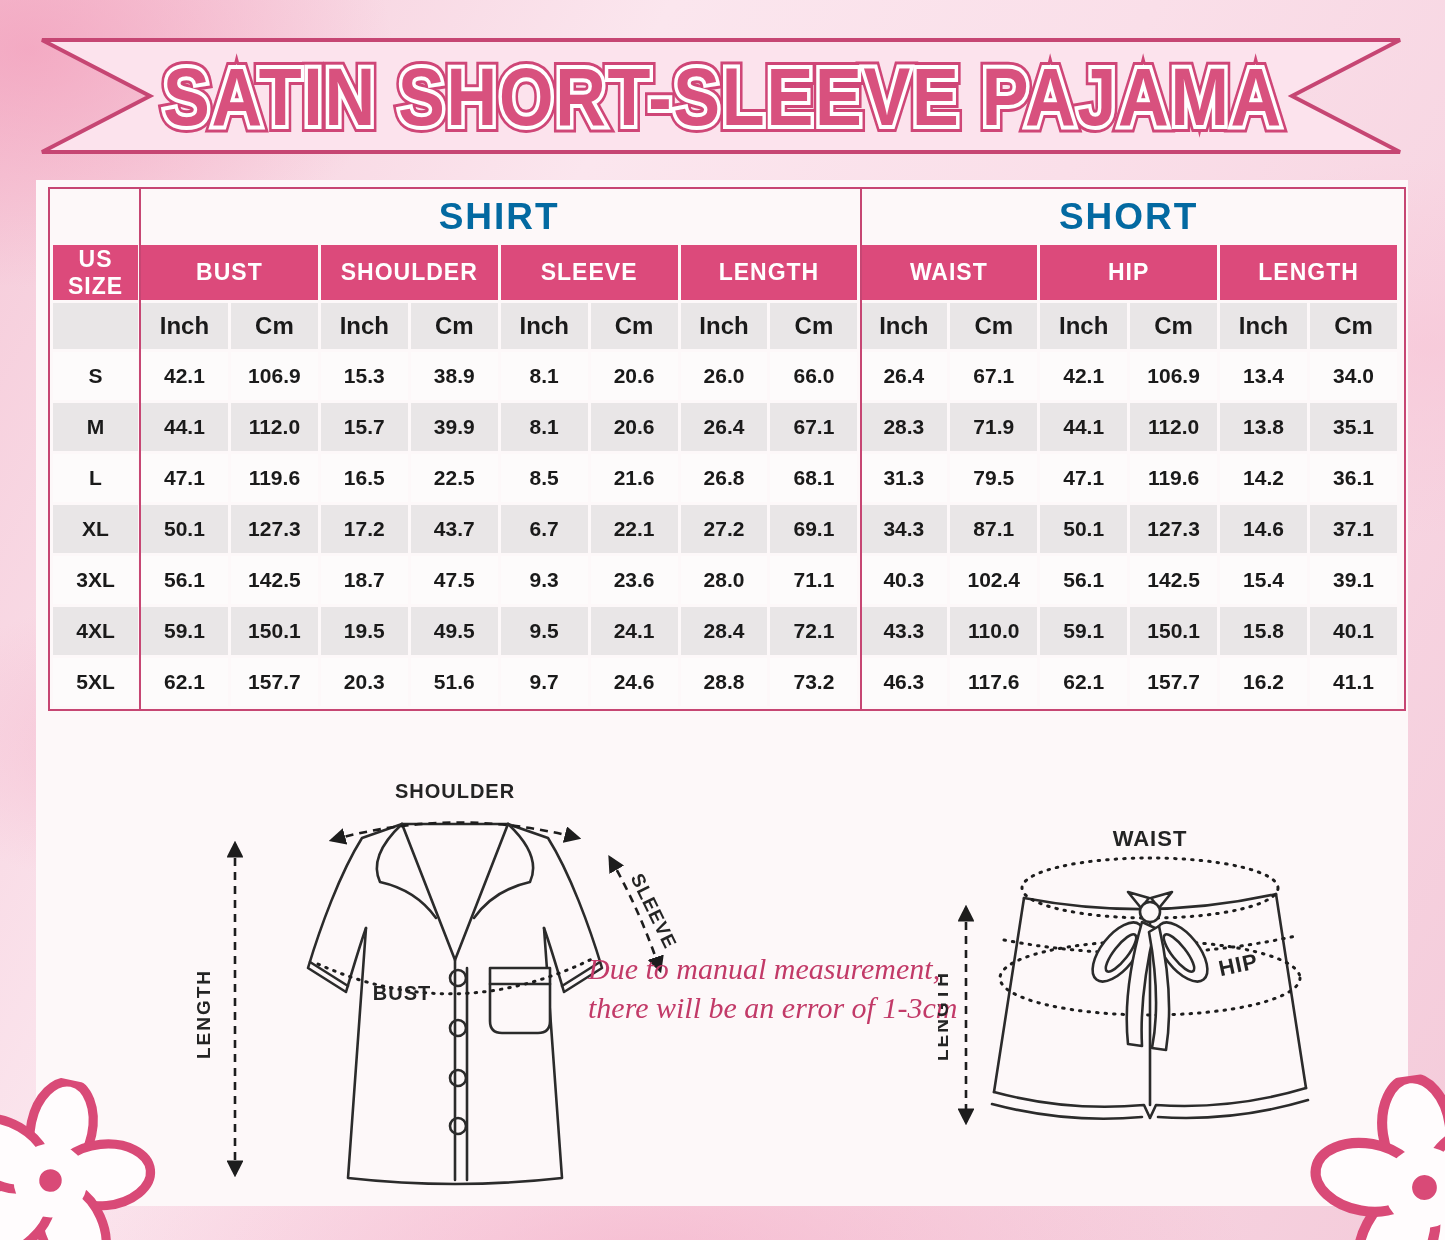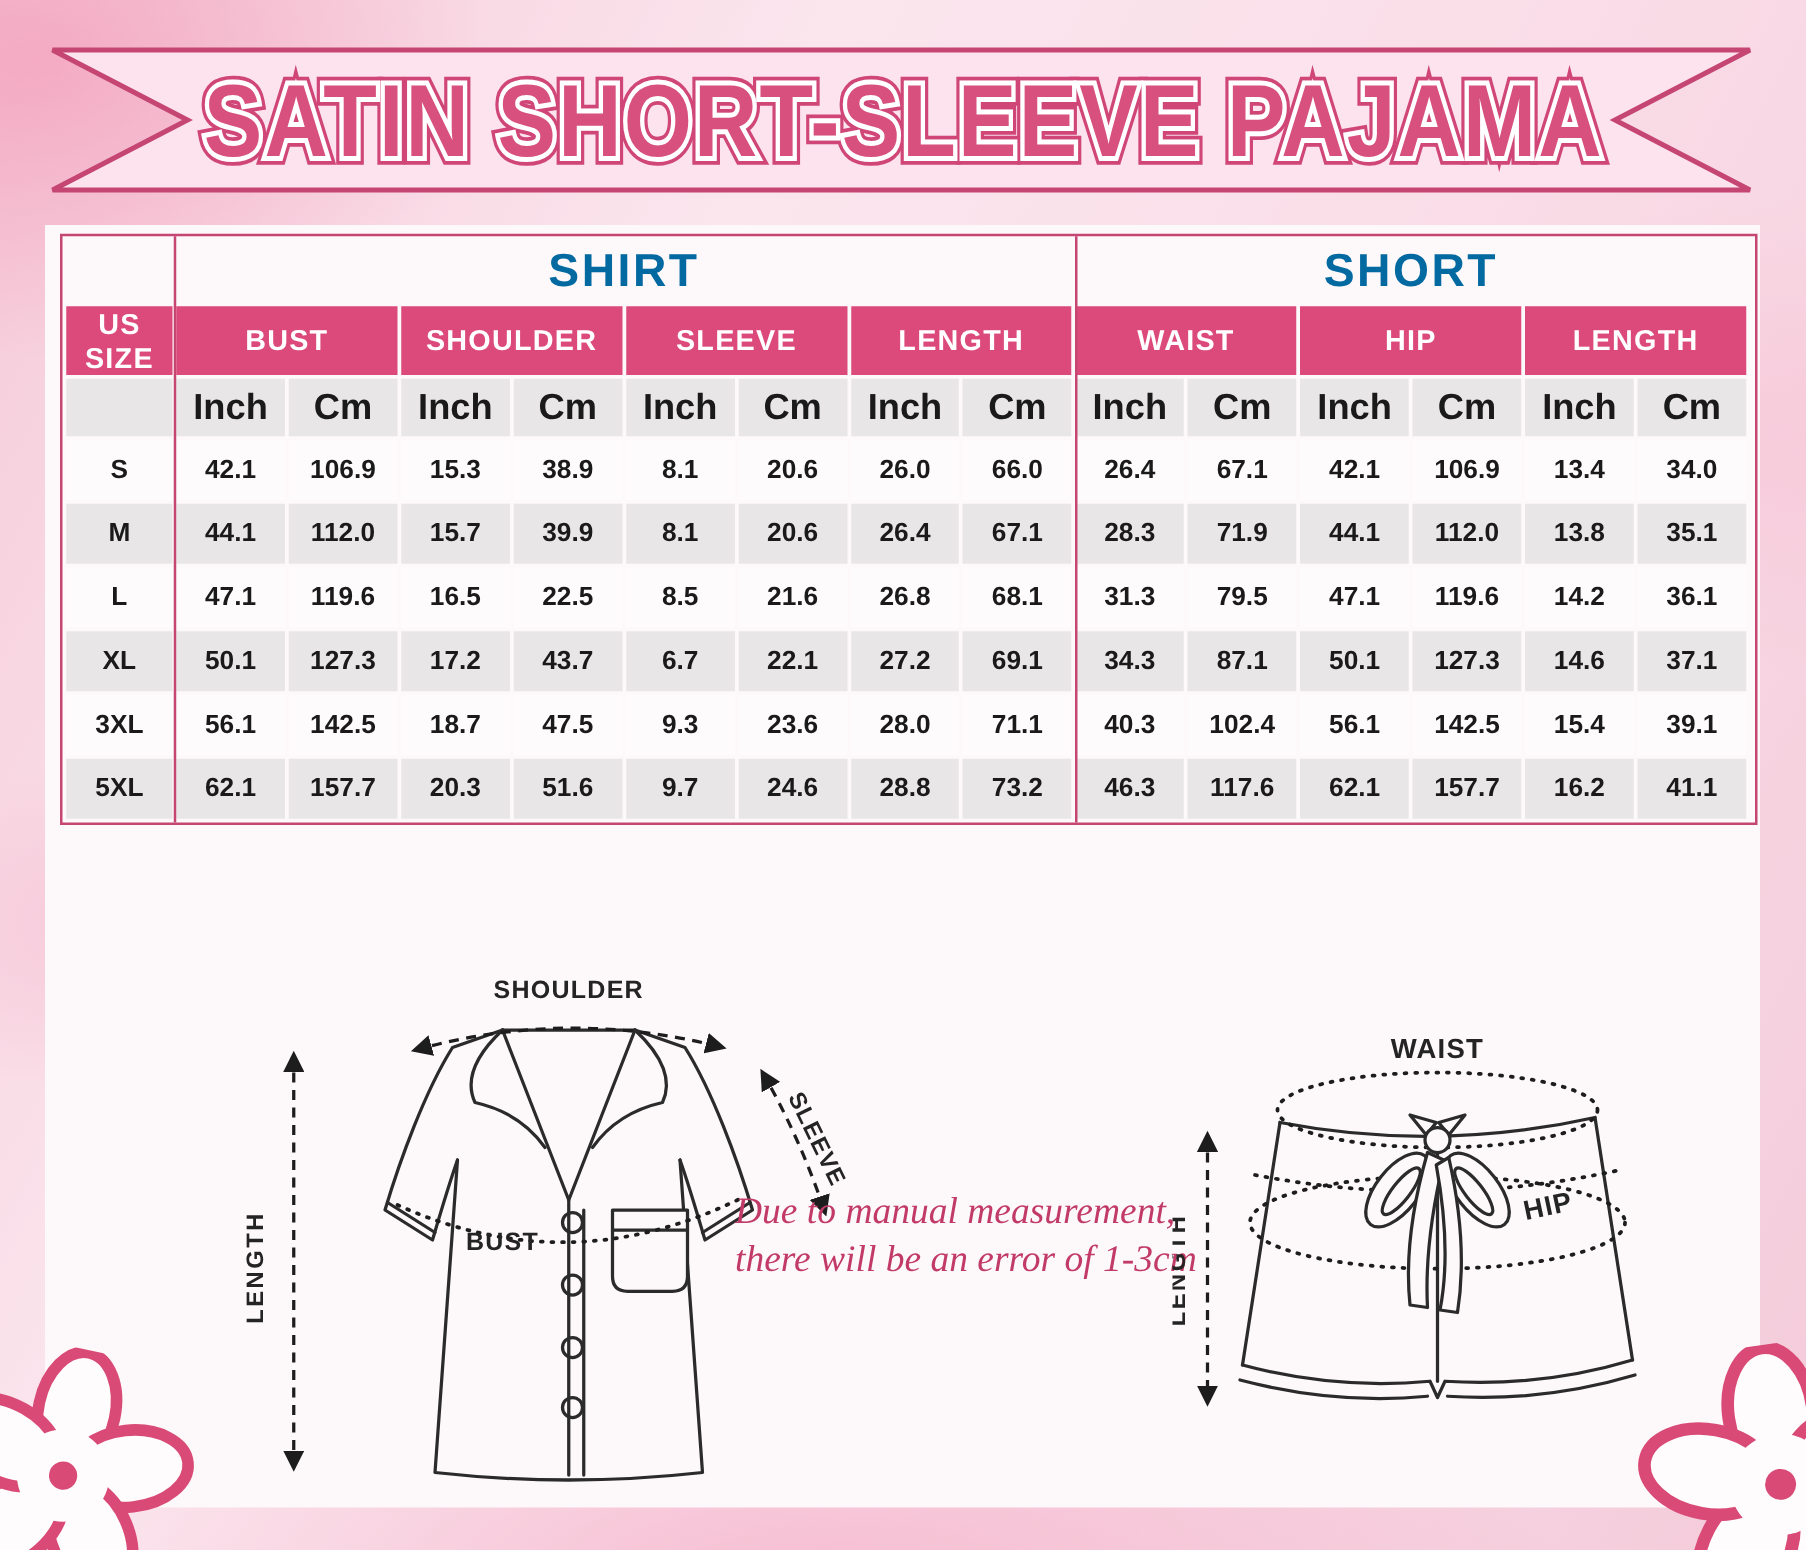--- a/index.html
+++ b/index.html
@@ -12,21 +12,21 @@
     linear-gradient(118deg,#f5c9d8 0%,#fbe6ee 32%,#fadfe9 55%,#f4cbda 100%);}
   .panel{position:absolute;left:36px;top:180px;width:1372px;height:1026px;background:#fdf8f9;}
   .banner-wrap{position:absolute;left:0;top:0;width:1312px;height:170px;}
   
   .table-wrap{position:absolute;left:48px;top:187px;width:1354px;border:2px solid #c64673;background:#fdf8f9;}
   table{border-collapse:separate;border-spacing:3px;table-layout:fixed;width:1350px;}
   td,th{text-align:center;vertical-align:middle;padding:0;color:#1a1a1a;overflow:hidden;}
   tr.r-sections td{height:50px;background:transparent;}
   td.section-label{color:#0369a1;font-size:37px;font-weight:900;letter-spacing:2px;}
   tr.r-groups td{height:55px;background:#dc4a7b;color:#fff;font-size:23px;font-weight:bold;letter-spacing:1px;}
-  tr.r-units td{height:46px;background:#e9e6e7;font-size:29px;font-weight:bold;}
+  tr.r-units td{height:46px;background:#e9e6e7;font-size:24px;font-weight:bold;}
   tbody th,tbody td{height:48px;font-size:21px;font-weight:bold;}
   tbody tr:nth-child(odd) th,tbody tr:nth-child(odd) td{background:#fdfbfb;}
   tbody tr:nth-child(even) th,tbody tr:nth-child(even) td{background:#e9e6e7;}
   .vline{position:absolute;top:0;width:2px;height:100%;background:#c64673;}
   .vline.v1{left:89px;} .vline.v2{left:810px;}
   
   .shirt-svg{position:absolute;left:170px;top:778px;width:510px;height:430px;}
   .short-svg{position:absolute;left:938px;top:792px;width:420px;height:360px;}
   .diagram-label{font-family:"Liberation Sans",sans-serif;font-weight:bold;fill:#242424;}
   .sketch{fill:none;stroke:#2b2b2b;stroke-width:2.6;stroke-linejoin:round;stroke-linecap:round;}
@@ -190,20 +190,37 @@
           <td>28.0</td>
           <td>71.1</td>
           <td>40.3</td>
           <td>102.4</td>
           <td>56.1</td>
           <td>142.5</td>
           <td>15.4</td>
           <td>39.1</td>
         </tr>
       <tr>
+          <th>4XL</th>
+          <td>59.1</td>
+          <td>150.1</td>
+          <td>19.5</td>
+          <td>49.5</td>
+          <td>9.5</td>
+          <td>24.1</td>
+          <td>28.4</td>
+          <td>72.1</td>
+          <td>43.3</td>
+          <td>110.0</td>
+          <td>59.1</td>
+          <td>150.1</td>
+          <td>15.8</td>
+          <td>40.1</td>
+        </tr>
+      <tr>
           <th>5XL</th>
           <td>62.1</td>
           <td>157.7</td>
           <td>20.3</td>
           <td>51.6</td>
           <td>9.7</td>
           <td>24.6</td>
           <td>28.8</td>
           <td>73.2</td>
           <td>46.3</td>

